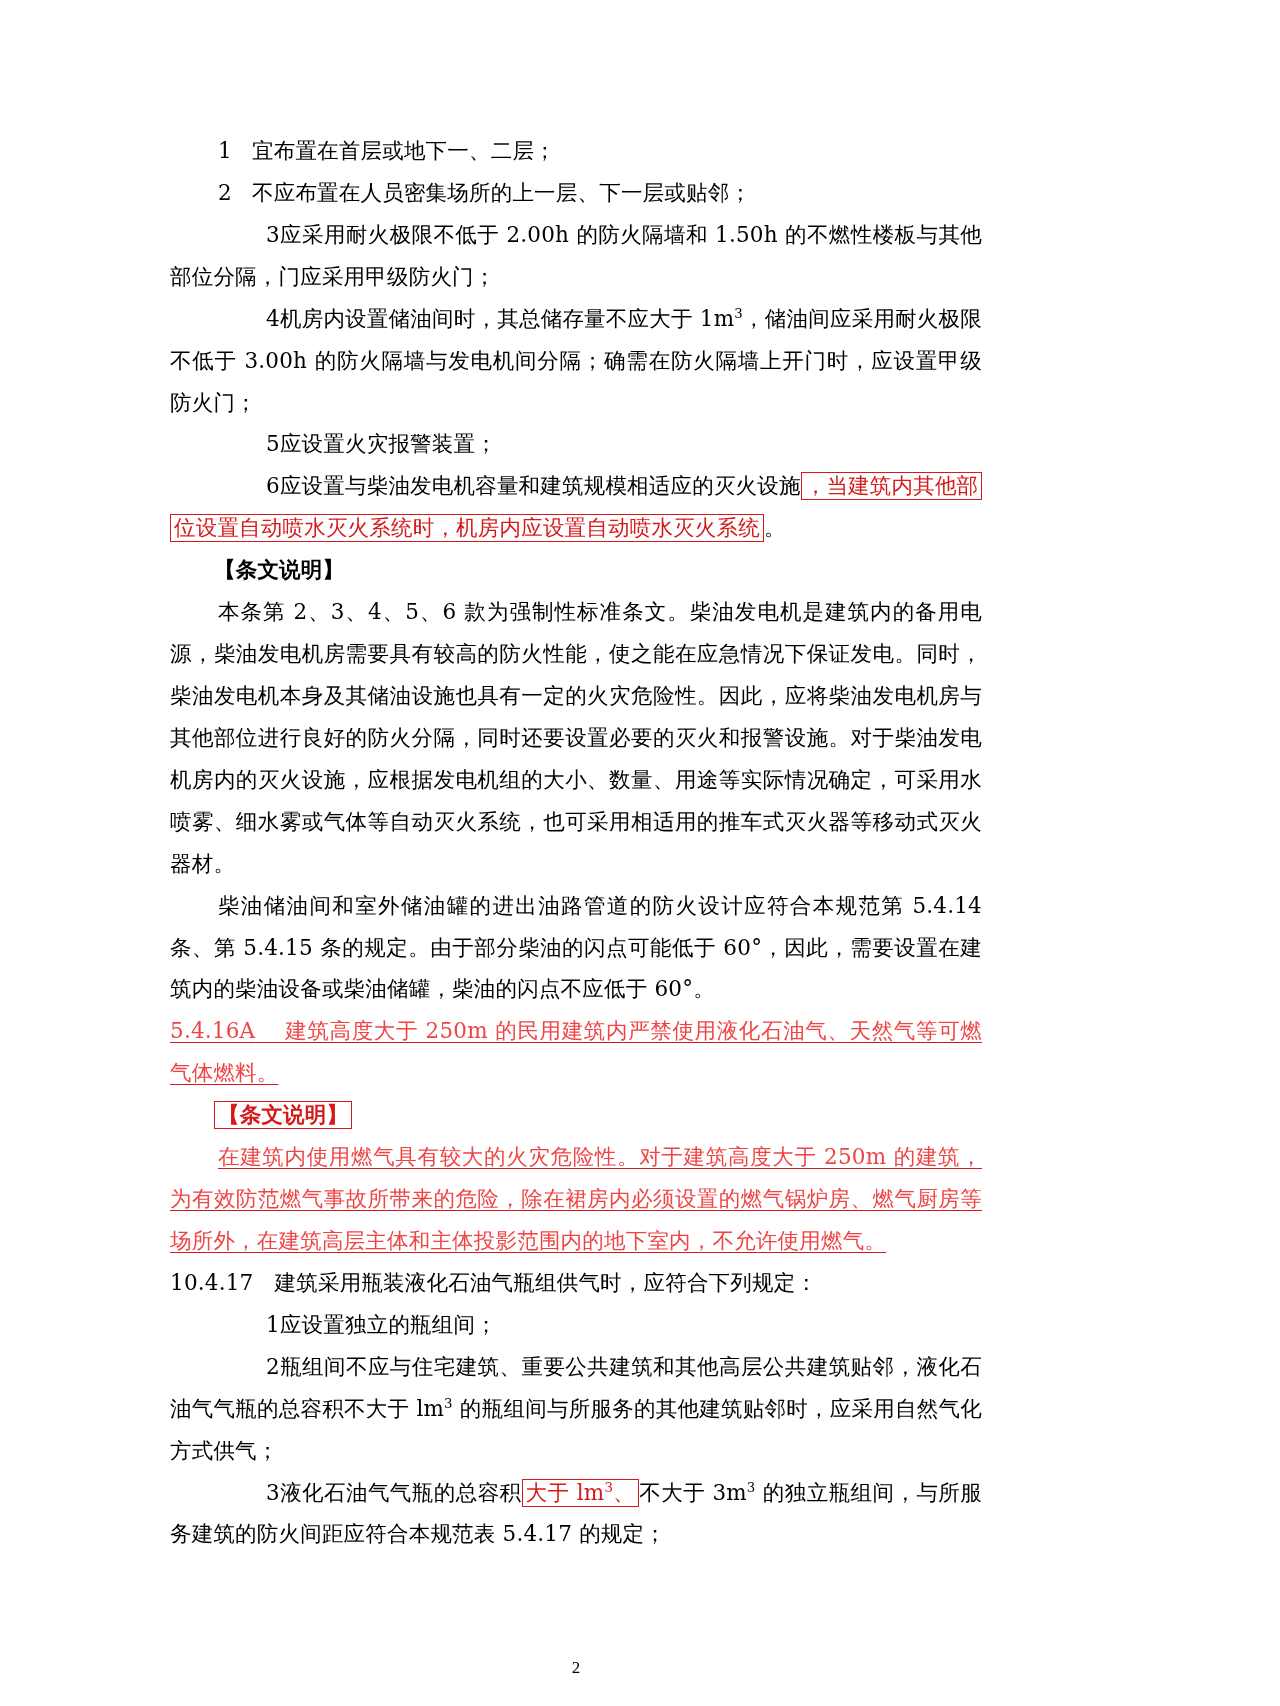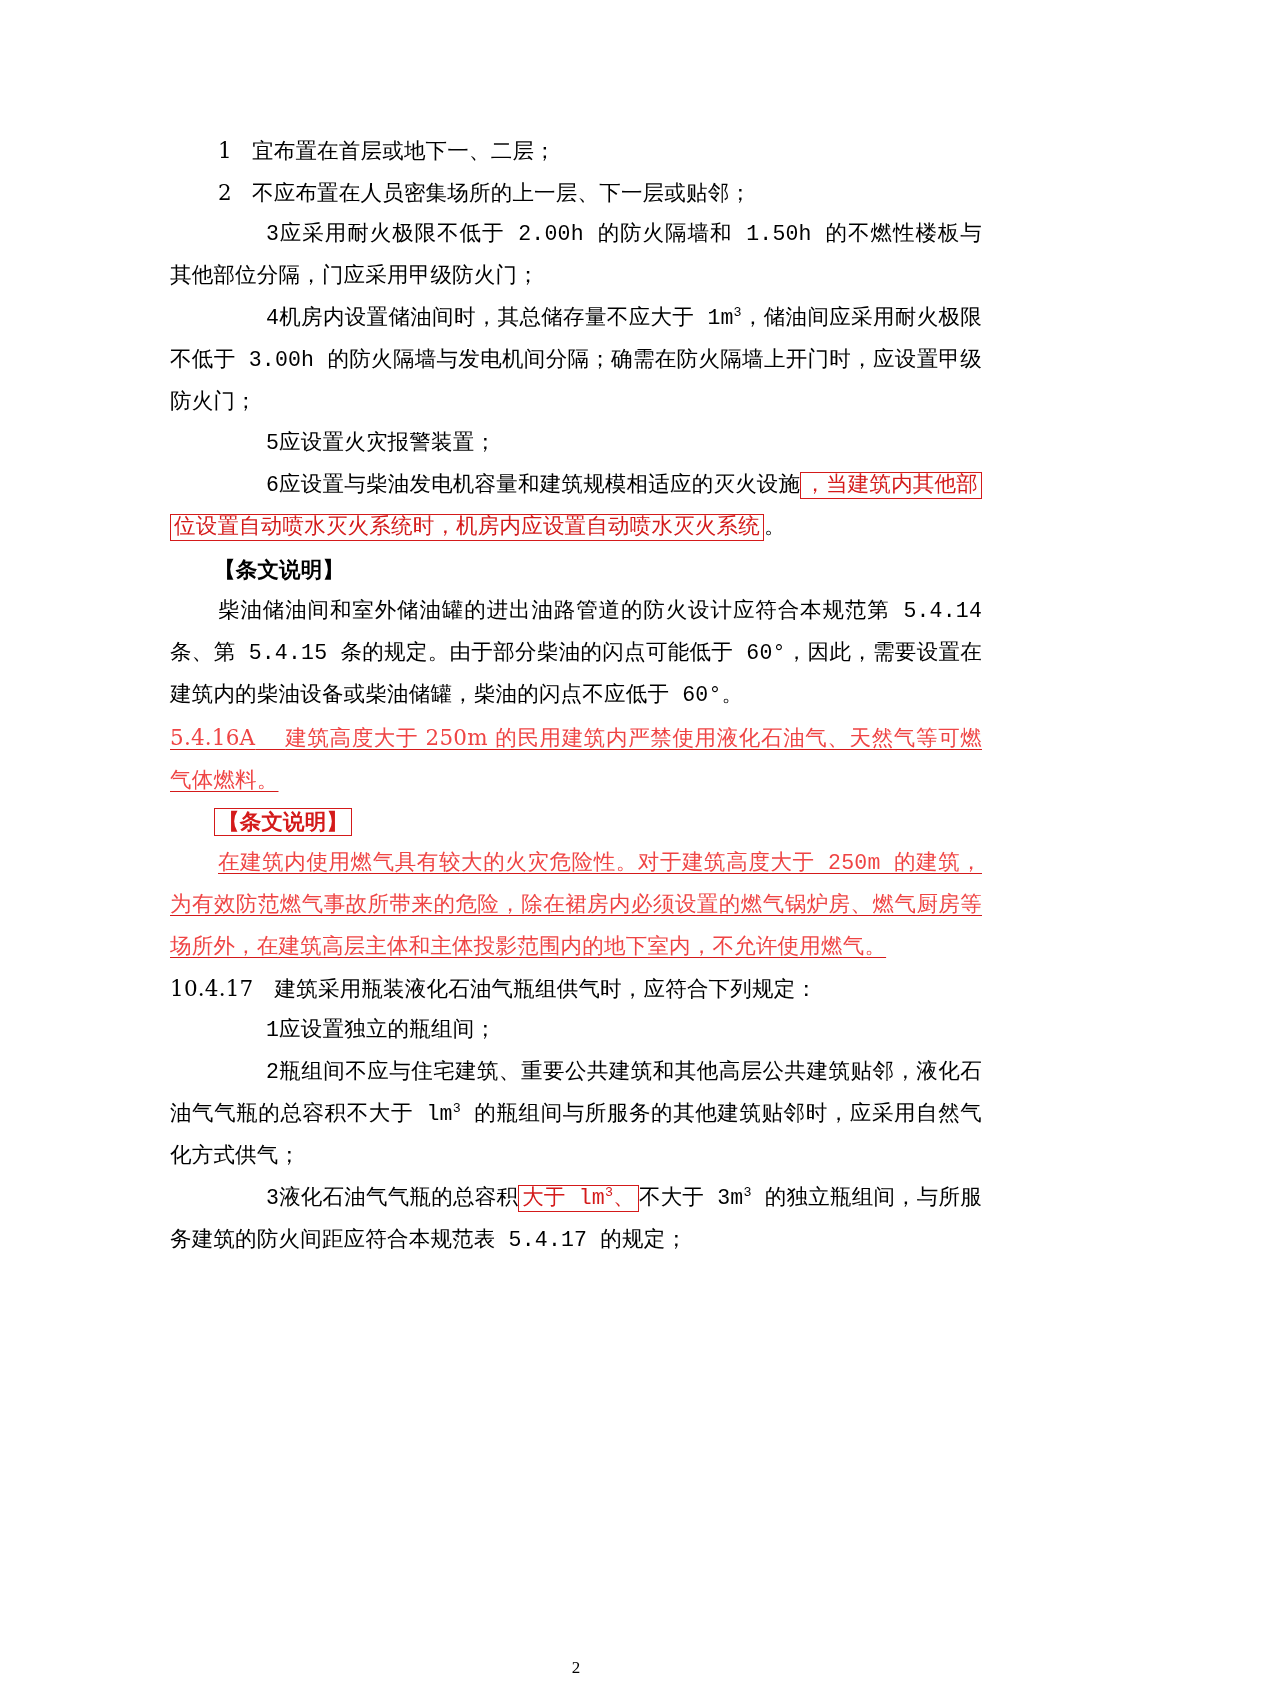--- a/index.html
+++ b/index.html
@@ -64,21 +64,21 @@
   }
   .page-number {
     position: absolute;
     left: 0;
     right: 0;
     bottom: 28px;
     text-align: center;
     font-size: 17px;
     font-family: "Liberation Serif", serif;
   }
-  .first-line-indent { text-indent: 48px; font-family: Liberation Mono, monospace; }
+  .first-line-indent { text-indent: 48px; }
 </style>
 </head>
 <body>
 
 <div class="page">
   <div class="doc-body">
 
     <p class="para indent-item">
       <span class="num">1</span><span>宜布置在首层或地下一、二层；</span>
     </p>
@@ -98,20 +98,21 @@
     <p class="para first-line-indent">
       <span class="num">5</span><span>应设置火灾报警装置；</span>
     </p>
 
     <p class="para first-line-indent">
       <span class="num">6</span><span>应设置与柴油发电机容量和建筑规模相适应的灭火设施</span><span class="boxed">，当建筑内其他部位设置自动喷水灭火系统时，机房内应设置自动喷水灭火系统</span><span>。</span>
     </p>
 
     <p class="para explain">【条文说明】</p>
 
+    <p class="para first-line-indent">本条第 2、3、4、5、6 款为强制性标准条文。柴油发电机是建筑内的备用电源，柴油发电机房需要具有较高的防火性能，使之能在应急情况下保证发电。同时，柴油发电机本身及其储油设施也具有一定的火灾危险性。因此，应将柴油发电机房与其他部位进行良好的防火分隔，同时还要设置必要的灭火和报警设施。对于柴油发电机房内的灭火设施，应根据发电机组的大小、数量、用途等实际情况确定，可采用水喷雾、细水雾或气体等自动灭火系统，也可采用相适用的推车式灭火器等移动式灭火器材。</p>
 
     <p class="para first-line-indent">柴油储油间和室外储油罐的进出油路管道的防火设计应符合本规范第 5.4.14 条、第 5.4.15 条的规定。由于部分柴油的闪点可能低于 60°，因此，需要设置在建筑内的柴油设备或柴油储罐，柴油的闪点不应低于 60°。</p>
 
     <p class="para">
       <span class="underline-red">5.4.16A</span><span class="underline-red">&nbsp;&nbsp;&nbsp;&nbsp;</span><span class="underline-red">建筑高度大于 250m 的民用建筑内严禁使用液化石油气、天然气等可燃气体燃料。</span>
     </p>
 
     <p class="para">
       <span class="boxed explain">【条文说明】</span>
     </p>

